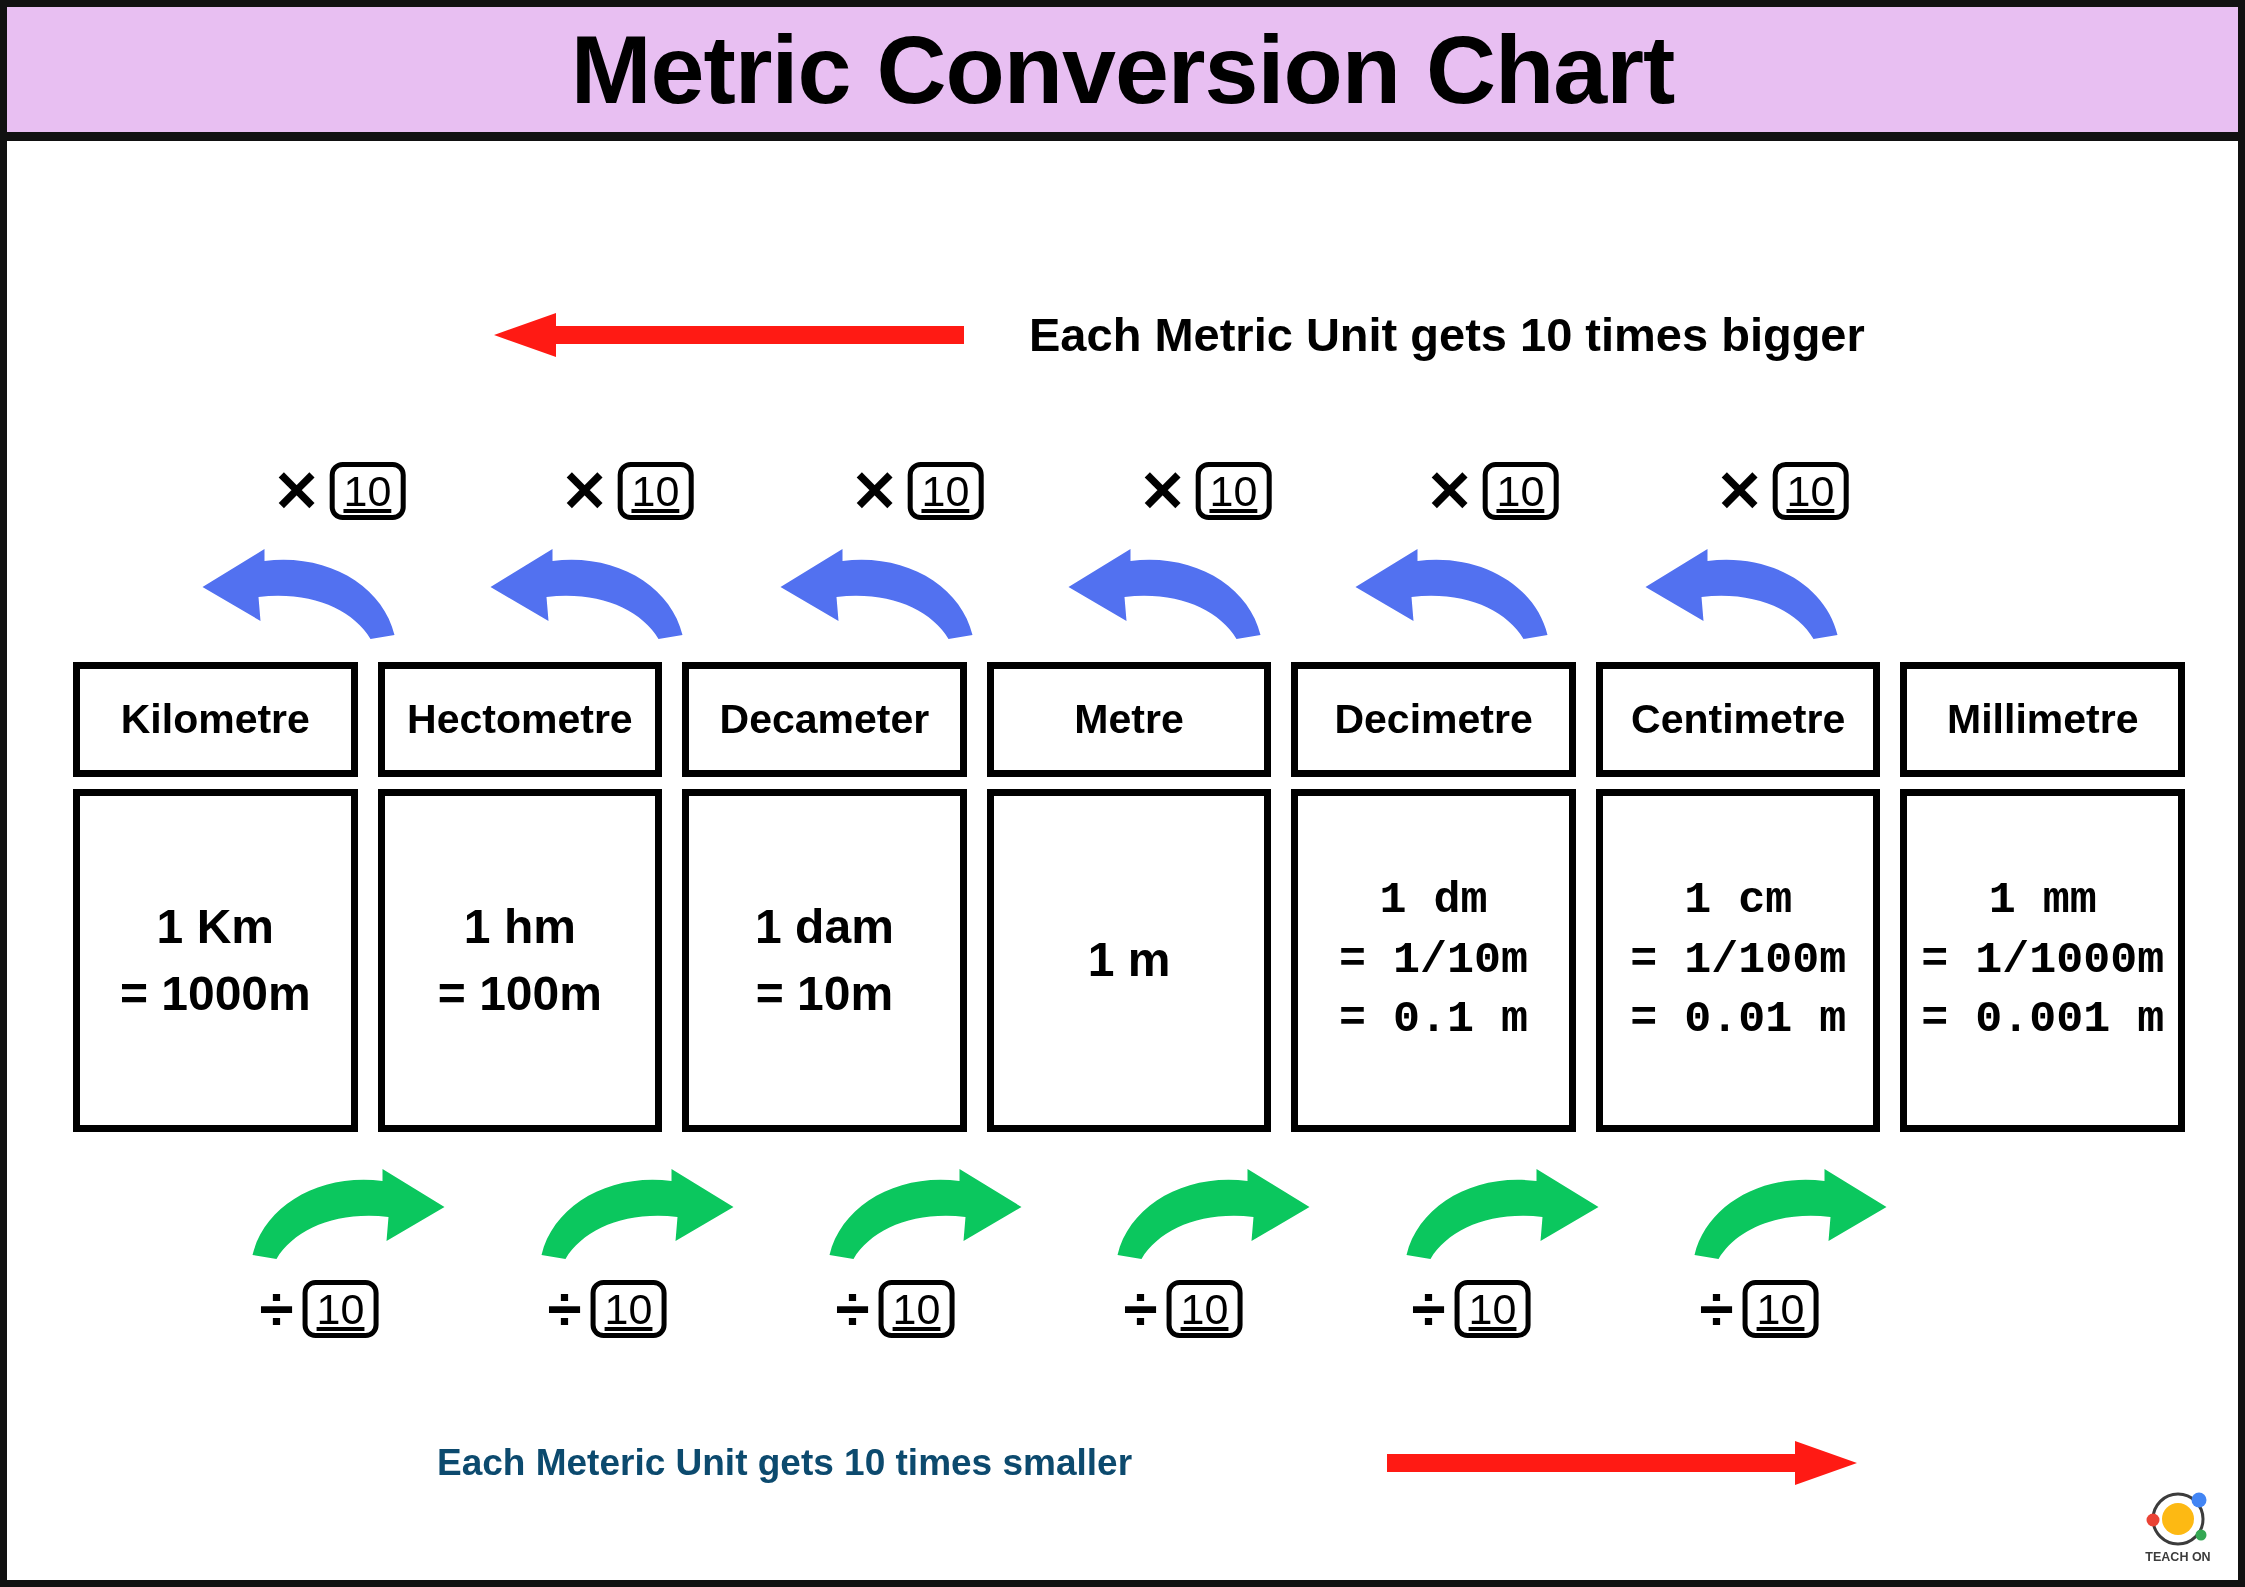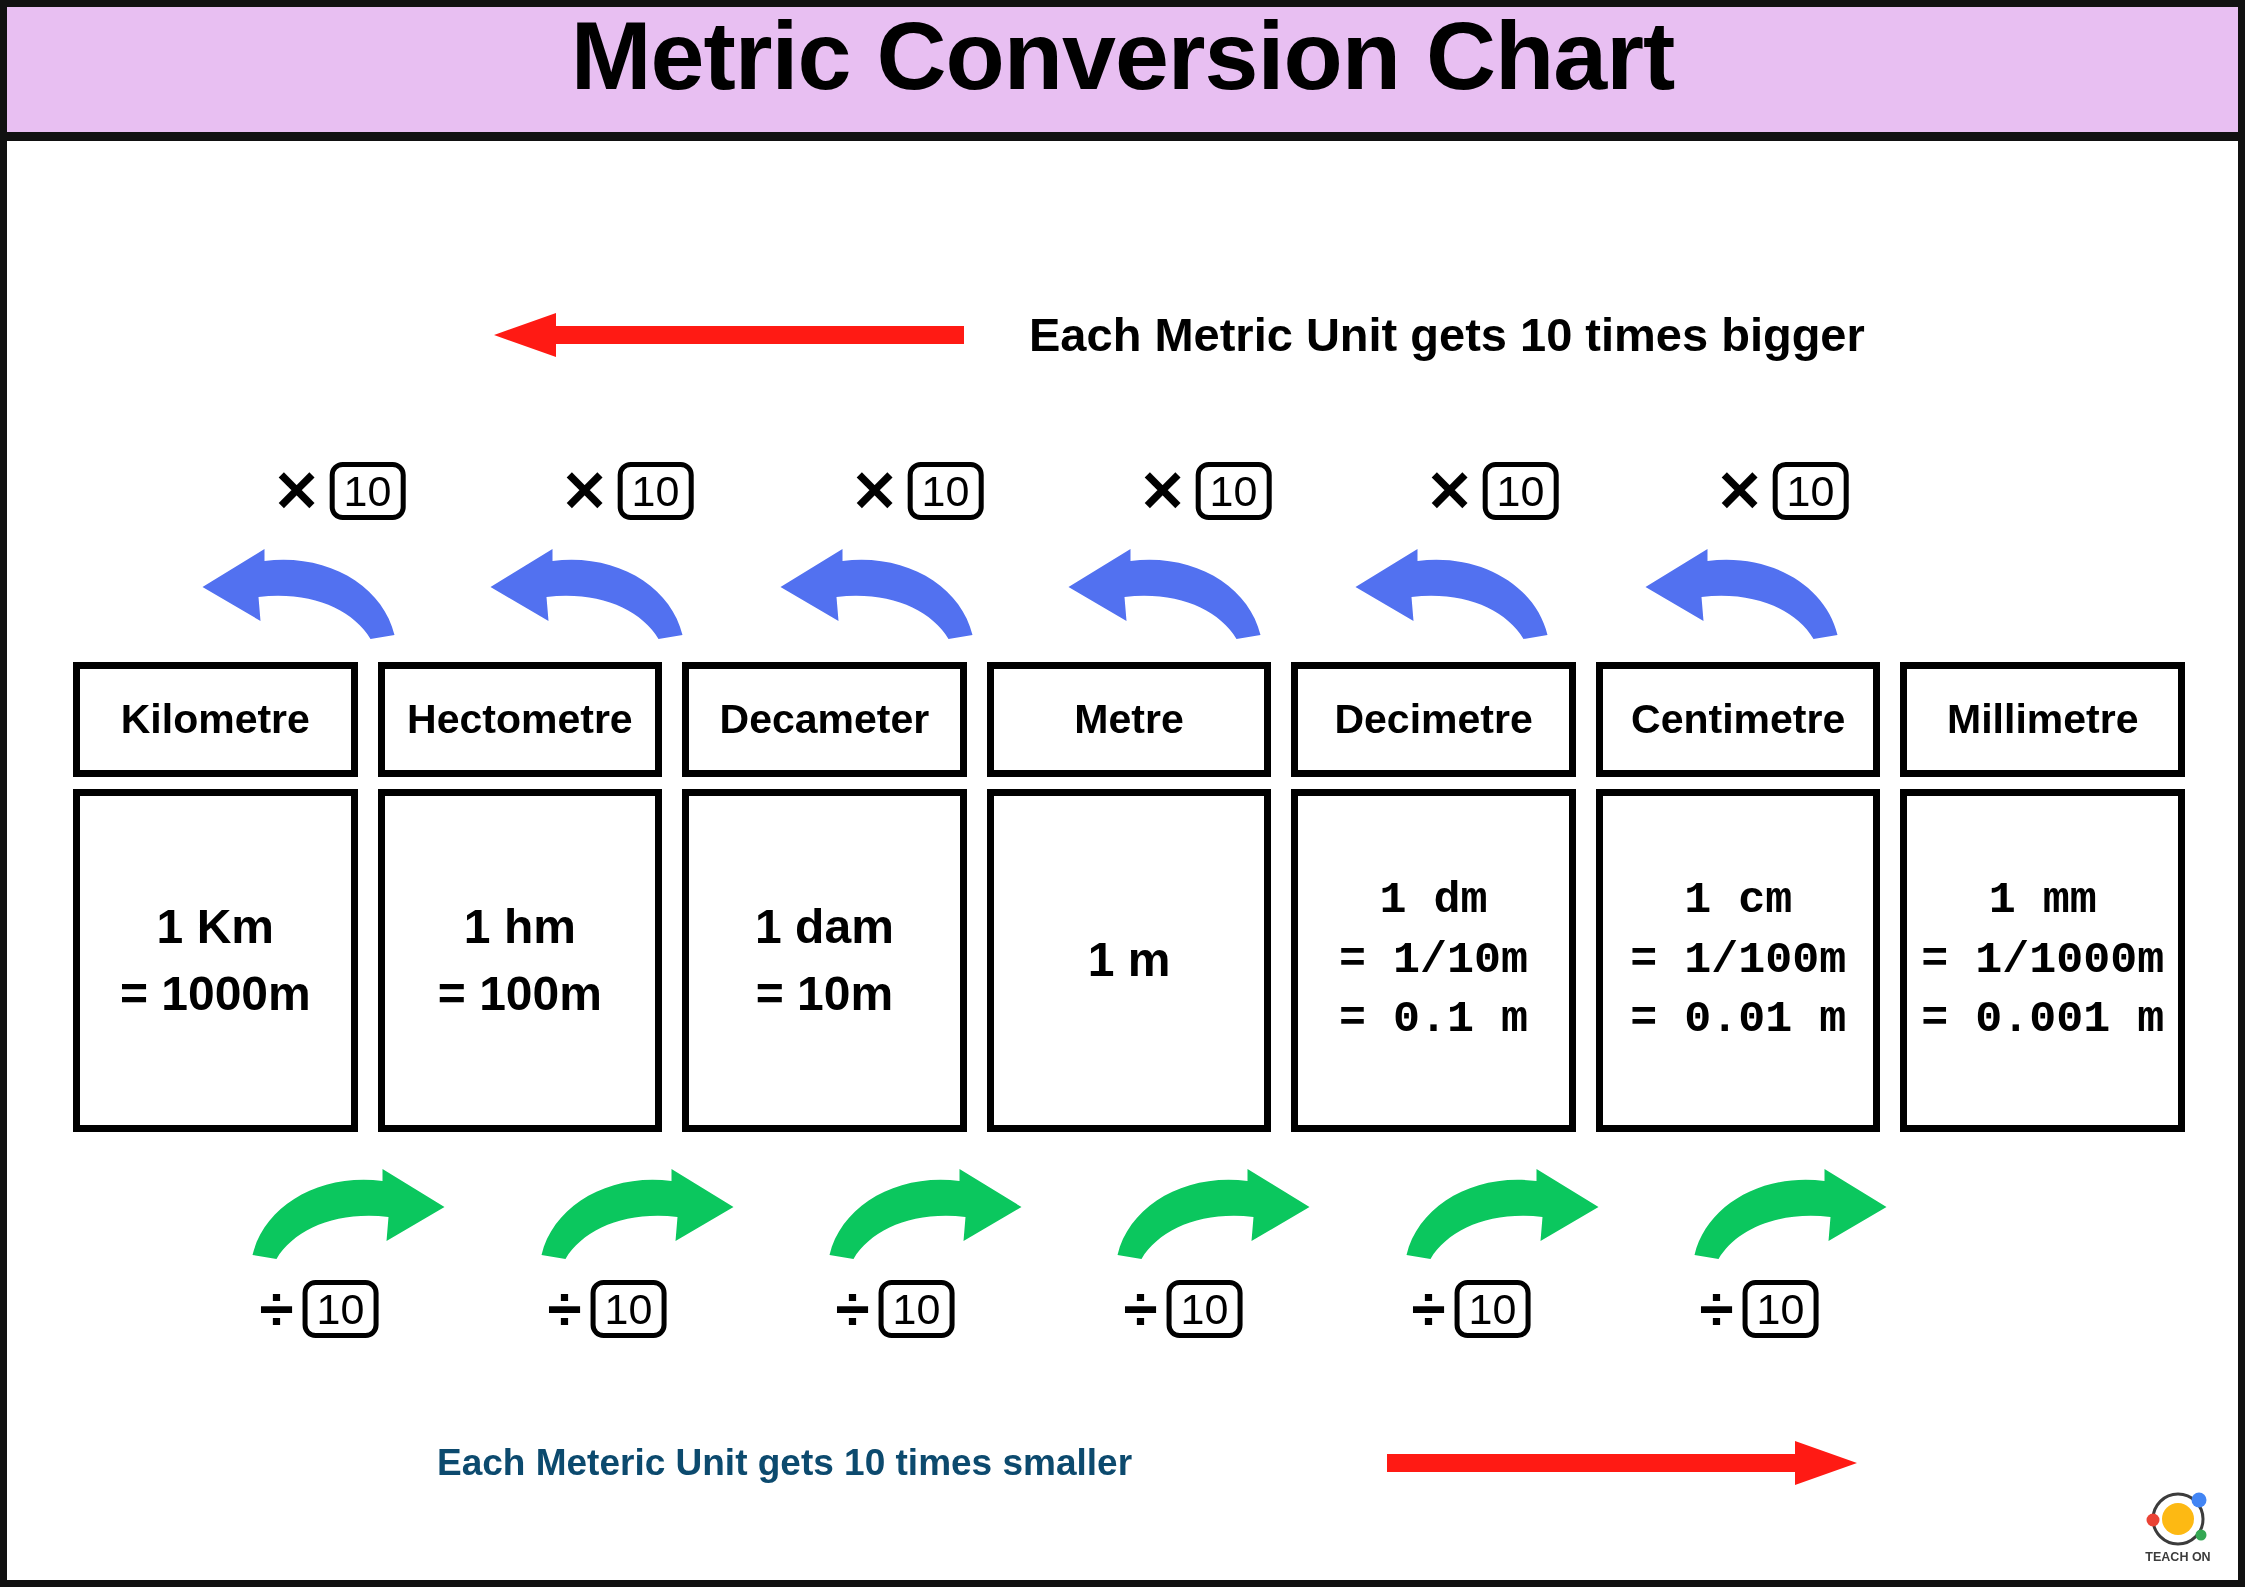--- a/index.html
+++ b/index.html
@@ -24,20 +24,21 @@
   
   .title-banner {
     position: absolute;
     left: 0;
     top: 0;
     width: 100%;
     height: 134px;
     background: #E8BFF2;
     border-bottom: 9px solid #111111;
     display: flex;
+    align-items: center;
     justify-content: center;
     box-sizing: border-box;
   }
   .title-text {
     font-size: 97px;
     font-weight: bold;
     color: #000000;
     letter-spacing: -1px;
     line-height: 1;
     white-space: nowrap;
@@ -135,20 +136,21 @@
     justify-content: center;
     padding: 0 9px;
     box-sizing: border-box;
     background: #ffffff;
   }
   .op-box-value {
     font-size: 43px;
     font-weight: 500;
     color: #000000;
     line-height: 1;
+    text-decoration: underline;
   }
 
   
   .arrow-row {
     position: absolute;
     left: 0;
     width: 100%;
     height: 100px;
   }
   .arrow-row-blue  { top: 540px; }

